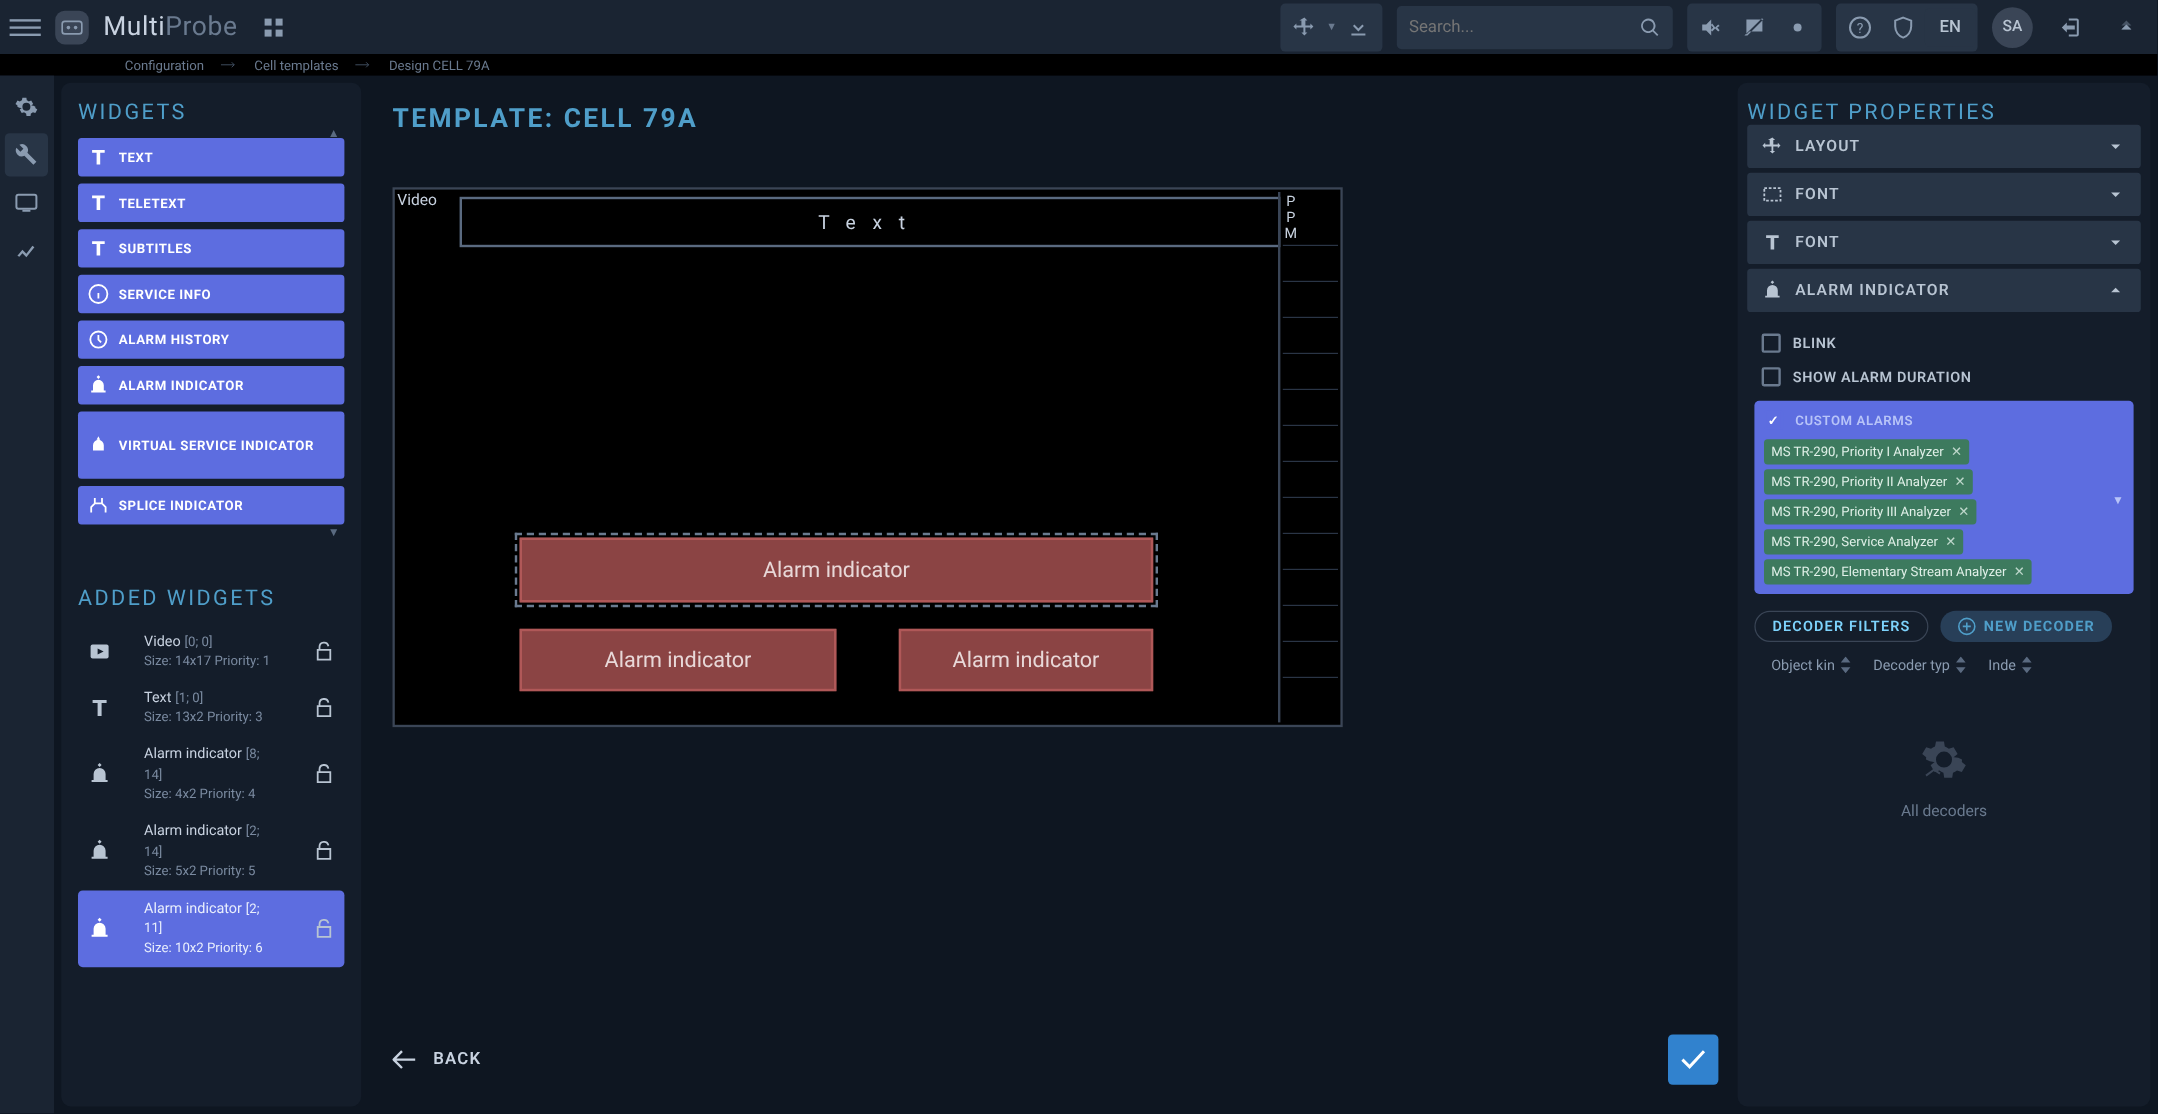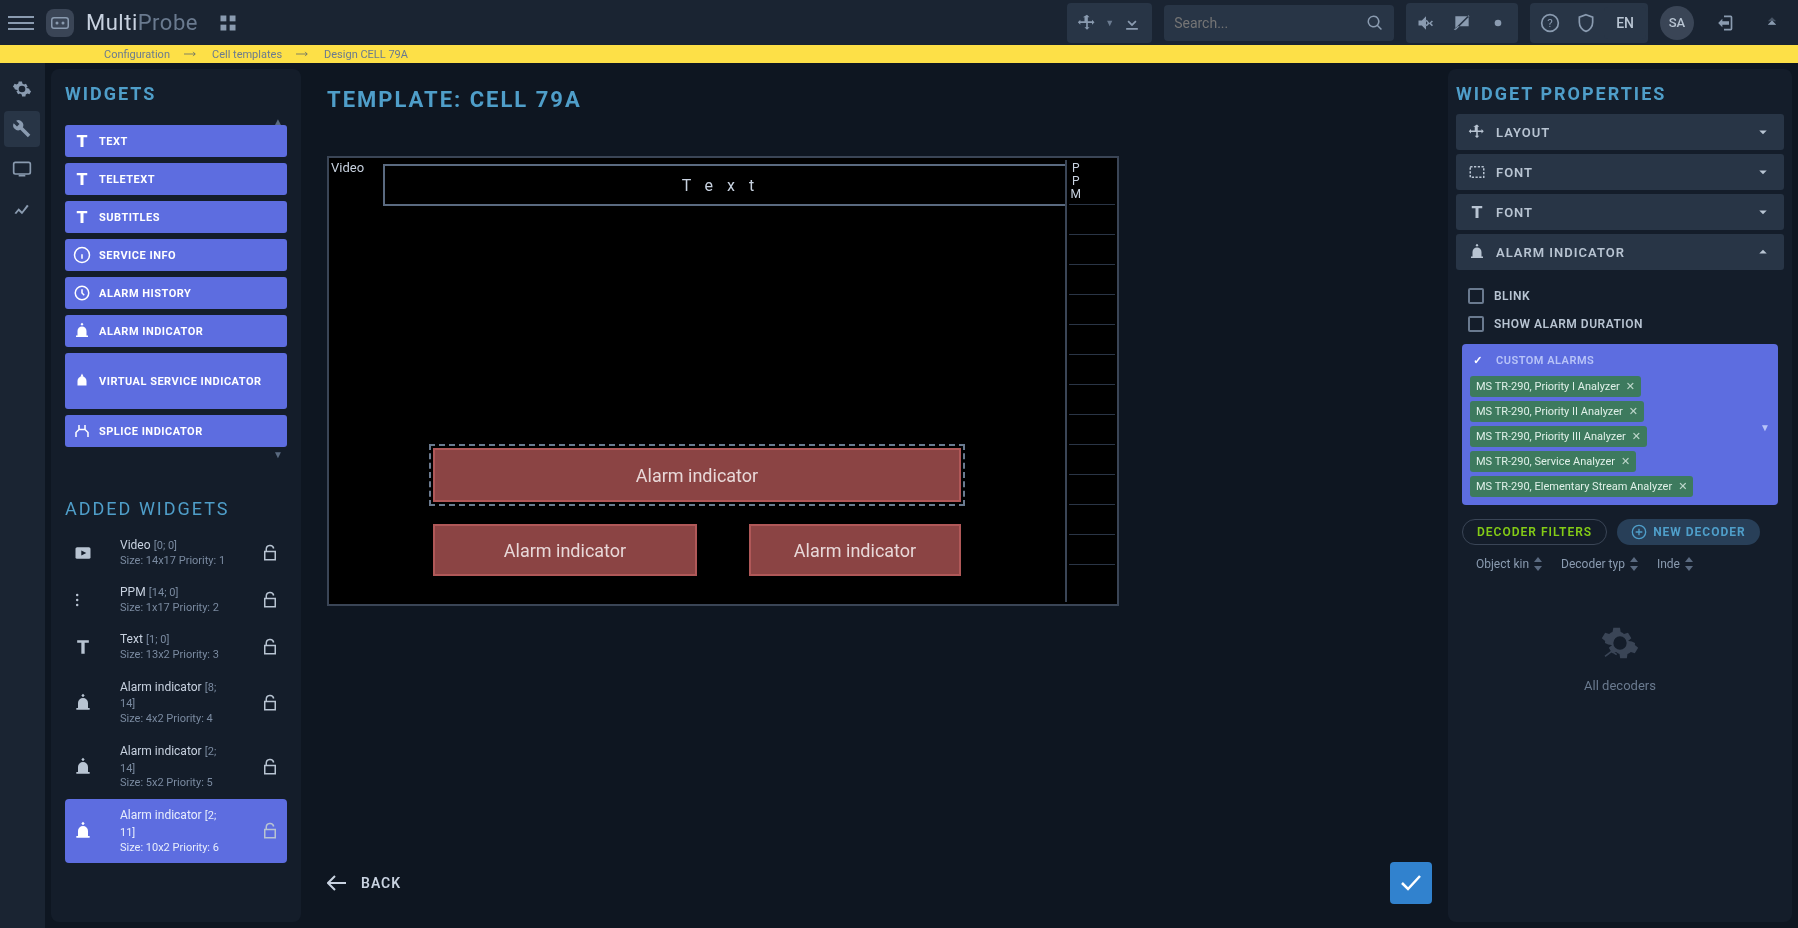--- a/index.html
+++ b/index.html
@@ -13,29 +13,29 @@
 .brand{font-size:22px;font-weight:400;color:#c8d2e0;letter-spacing:.5px}
 .brand .light{color:#6a7a8f}
 .topgap{flex:1}
 .topicon{width:36px;height:36px;display:flex;align-items:center;justify-content:center;border-radius:4px;cursor:pointer;color:#8a9bb0}
 .topicon svg{width:20px;height:20px;fill:currentColor}
 .btn-group{background:#283546;border-radius:4px;display:flex;align-items:center;padding:2px}
 .search{background:#283546;border-radius:4px;display:flex;align-items:center;padding:0 10px;width:230px;height:36px}
 .search input{background:none;border:none;outline:none;color:#b8c4d2;flex:1;font-size:14px}
 .lang{background:#283546;border-radius:4px;padding:8px 12px;font-size:14px;font-weight:500}
 .avatar{width:34px;height:34px;border-radius:50%;background:#3a4556;display:flex;align-items:center;justify-content:center;font-size:13px;font-weight:500}
-.breadcrumb{height:18px;background:#fde047;display:flex;align-items:center;padding-left:104px;gap:14px;font-size:11px;color:#6a7a8f}
+.breadcrumb{height:18px;background:#000000;display:flex;align-items:center;padding-left:104px;gap:14px;font-size:11px;color:#6a7a8f}
 .breadcrumb svg{width:14px;height:8px;fill:#4a5a6f}
 .body{flex:1;display:flex;position:relative}
 .rail{width:45px;background:#1a2432;display:flex;flex-direction:column;padding-top:8px;gap:4px}
 .railbtn{width:36px;height:36px;margin-left:4px;border-radius:4px;display:flex;align-items:center;justify-content:center;cursor:pointer;color:#8a9bb0}
 .railbtn.active{background:#283546}
 .railbtn svg{width:20px;height:20px;fill:currentColor}
 .left-panel{width:250px;background:#141d2a;border-radius:8px;margin:6px;padding:14px}
-.panel-title{font-size:18px;letter-spacing:2px;color:#4f9ec9;font-weight:700;margin-bottom:10px}
+.panel-title{font-size:18px;letter-spacing:2px;color:#4f9ec9;font-weight:400;}
 .widget-list{display:flex;flex-direction:column;gap:6px;position:relative}
 .widget-item{background:#5d6de0;border-radius:3px;padding:7px 8px;display:flex;align-items:center;gap:8px;font-size:11px;font-weight:700;letter-spacing:.5px;color:#fff;cursor:pointer}
 .widget-item svg{width:18px;height:18px;fill:#fff;flex-shrink:0}
 .scroll-arrow{color:#5a6a80;text-align:right;font-size:10px;padding:2px 4px}
 .added-title{font-size:18px;letter-spacing:2px;color:#4f9ec9;font-weight:400;margin-top:36px;margin-bottom:10px}
 .added-list{display:flex;flex-direction:column;gap:0}
 .added-item{display:flex;align-items:center;gap:27px;padding:8px;border-radius:4px;cursor:pointer;position:relative}
 .added-item.selected{background:#5d6de0}
 .added-item .wicon{width:20px;height:20px;fill:#b8c4d2;flex-shrink:0}
 .added-item.selected .wicon{fill:#fff}
@@ -70,21 +70,21 @@
 .cbox{width:16px;height:16px;border:2px solid #6a7a8f;border-radius:2px}
 .cbox.checked{background:#5d6de0;border-color:#5d6de0;display:flex;align-items:center;justify-content:center}
 .cbox.checked::after{content:"✓";color:#fff;font-size:11px}
 .custom-alarms{background:#5d6de0;border-radius:4px;padding:8px;margin:6px 2px}
 .custom-alarms .hdr{display:flex;align-items:center;gap:10px;font-size:11px;font-weight:600;letter-spacing:.5px;color:#b8c4f8;margin-bottom:8px}
 .chips{display:flex;flex-direction:column;gap:4px;position:relative}
 .chip{background:#3d7a5e;border-radius:3px;padding:4px 6px;font-size:11px;color:#e0f0e8;display:flex;align-items:center;gap:6px;width:fit-content}
 .chip .x{cursor:pointer;opacity:.8}
 .chips .dd{position:absolute;right:0;top:46px;color:#b8c4f8;font-size:10px}
 .decoder-row{display:flex;align-items:center;gap:10px;margin-top:14px;padding:0 2px}
-.decoder-filters{border:1px solid #3a4556;border-radius:14px;padding:5px 14px;font-size:12px;letter-spacing:1px;font-weight:600;color:#84cc16}
+.decoder-filters{border:1px solid #3a4556;border-radius:14px;padding:5px 14px;font-size:12px;letter-spacing:1px;font-weight:600;color:#7dd3fc}
 .new-decoder{background:#283f58;border-radius:14px;padding:5px 14px;font-size:12px;letter-spacing:1px;font-weight:700;color:#4f9ec9;display:flex;align-items:center;gap:6px;cursor:pointer}
 .filter-cols{display:flex;gap:18px;padding:12px 16px;font-size:12px;color:#8a9bb0}
 .filter-cols span{display:flex;align-items:center;gap:4px}
 .all-decoders{text-align:center;padding:40px 0;color:#6a7a8f}
 .all-decoders svg{width:40px;height:40px;fill:#3a4556;margin-bottom:12px}
 .sort-icon{width:10px;height:14px}
 </style>
 </head>
 <body>
 
@@ -276,34 +276,20 @@
       <div class="added-title">ADDED WIDGETS</div>
       <div class="added-list" id="added-list">
           <div class="added-item">
             <svg class="wicon" viewBox="0 0 24 24">
               <rect x="3" y="5" width="18" height="14" rx="2"></rect>
               <path d="M10 9l6 3-6 3z" fill="#141d2a"></path>
             </svg>
             <div class="txt">
               <div><span class="name">Video</span> <span class="coord">[0; 0]</span></div>
               <div class="meta">Size: 14x17  Priority: 1</div>
-            </div>
-            <svg class="lock-icon" viewBox="0 0 24 24">
-              <path d="M7 10V7a5 5 0 019.9-1M5 10h14v11H5z" fill="none" stroke="currentColor" stroke-width="2"></path>
-            </svg>
-          </div>
-          <div class="added-item">
-            <svg class="wicon" viewBox="0 0 24 24">
-              <circle cx="5" cy="6" r="1.5"></circle>
-              <circle cx="5" cy="12" r="1.5"></circle>
-              <circle cx="5" cy="18" r="1.5"></circle>
-            </svg>
-            <div class="txt">
-              <div><span class="name">PPM</span> <span class="coord">[14; 0]</span></div>
-              <div class="meta">Size: 1x17  Priority: 2</div>
             </div>
             <svg class="lock-icon" viewBox="0 0 24 24">
               <path d="M7 10V7a5 5 0 019.9-1M5 10h14v11H5z" fill="none" stroke="currentColor" stroke-width="2"></path>
             </svg>
           </div>
           <div class="added-item">
             <svg class="wicon" viewBox="0 0 24 24">
               <path d="M5 4h14v3h-5v13h-4V7H5z"></path>
             </svg>
             <div class="txt">

